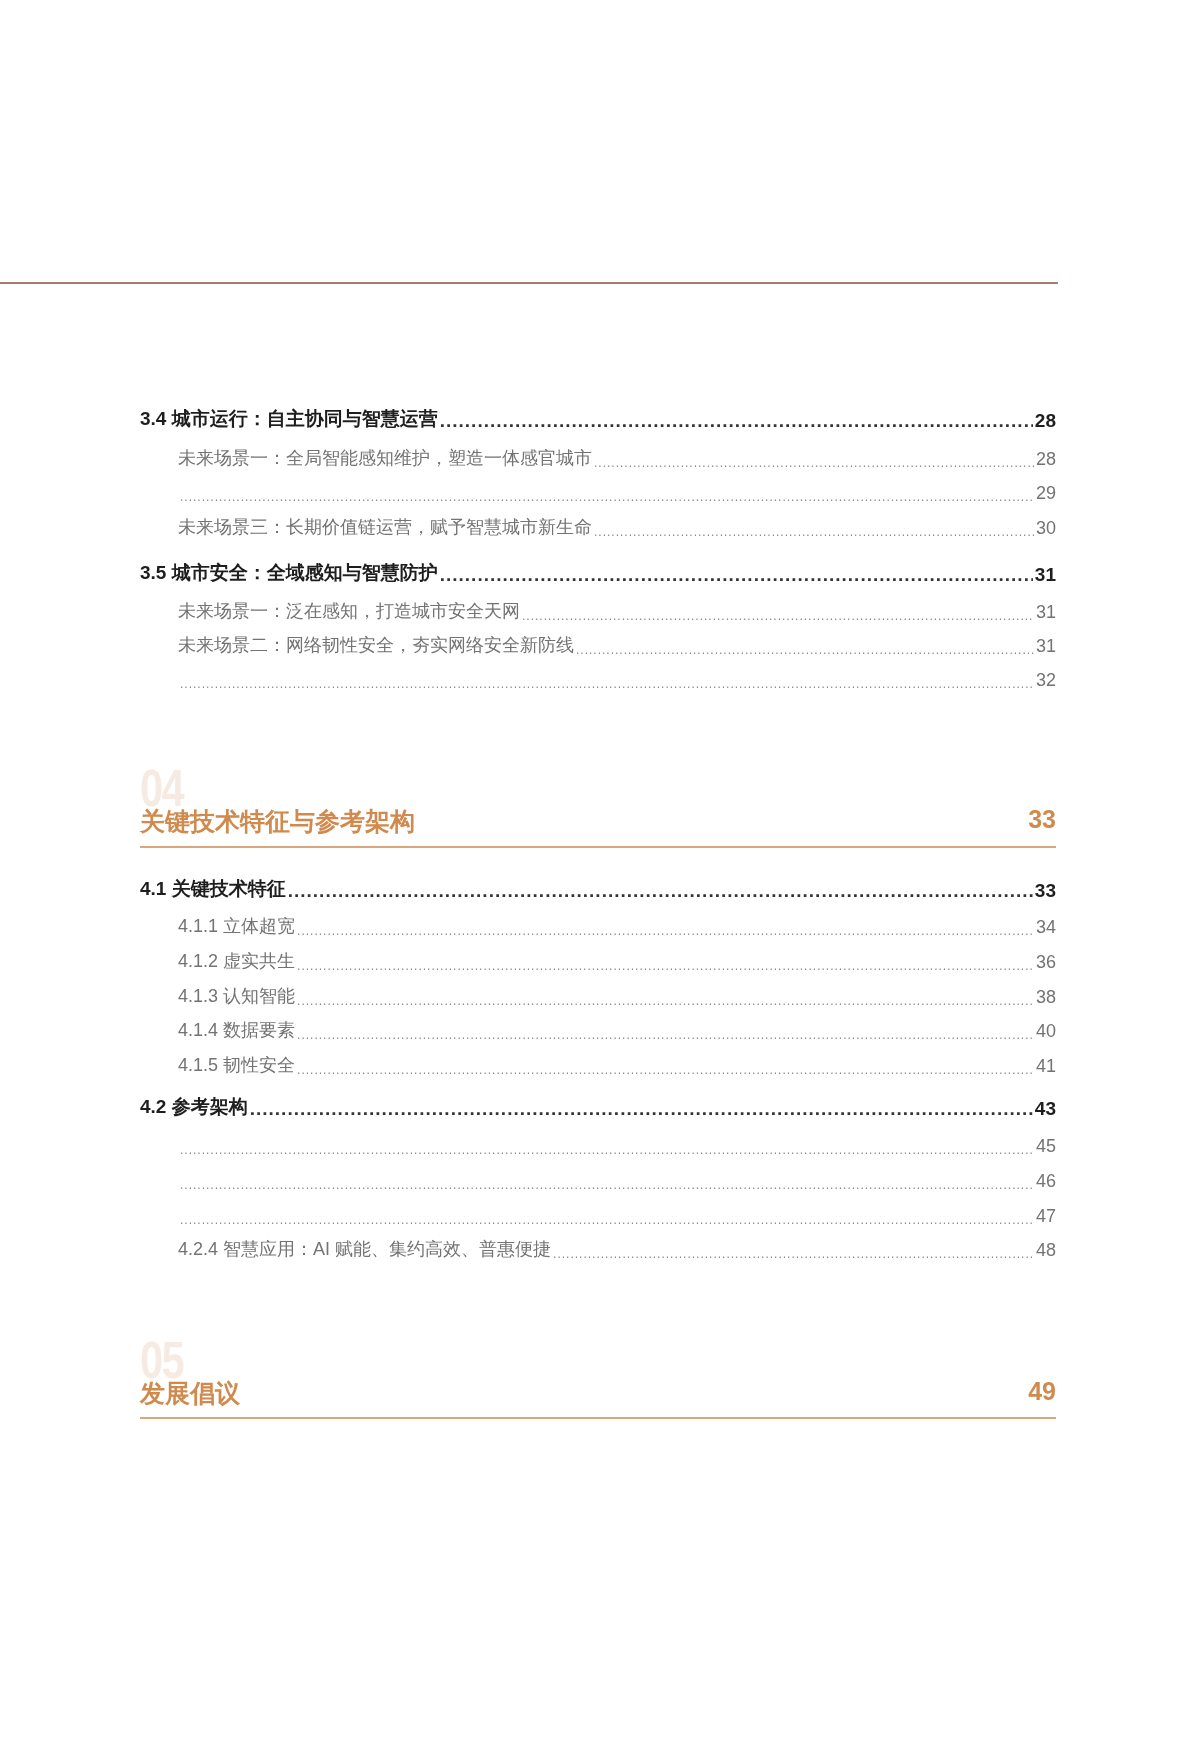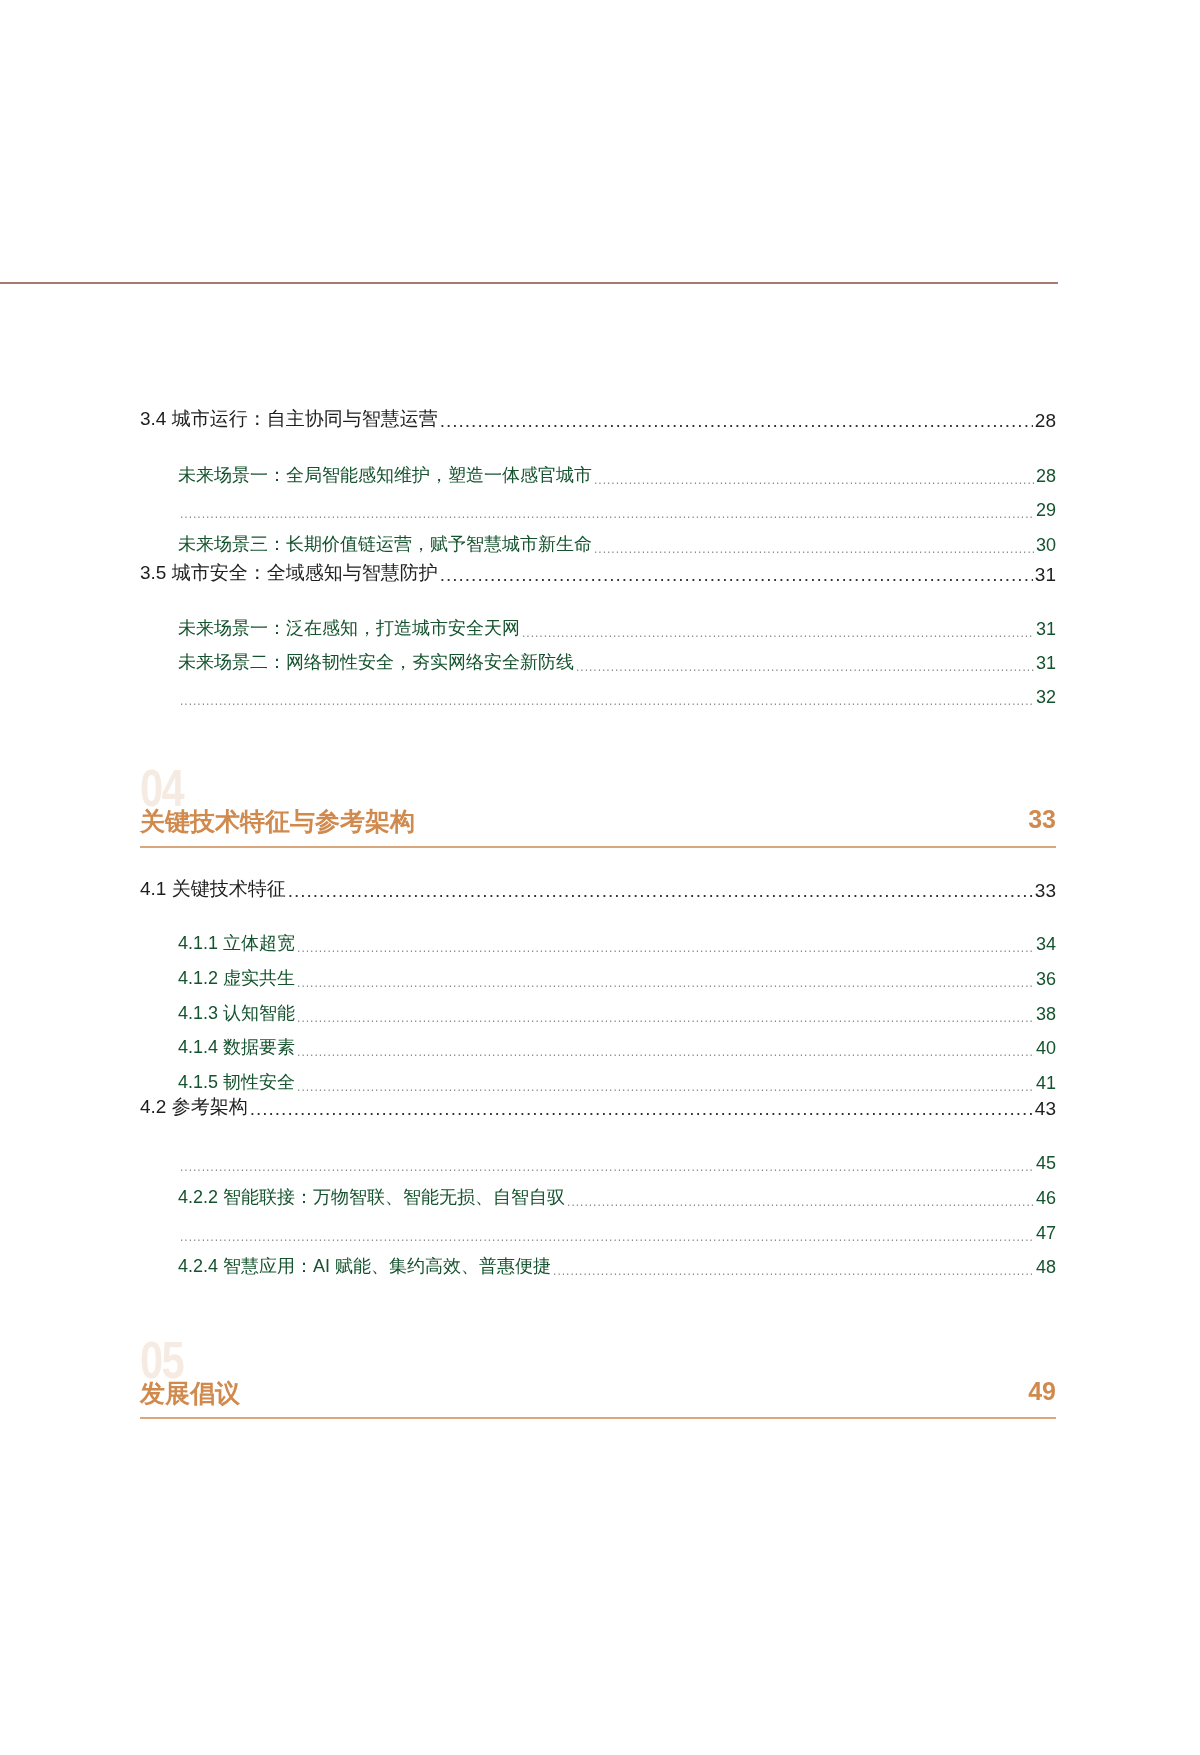--- a/index.html
+++ b/index.html
@@ -3,23 +3,23 @@
 <meta charset="utf-8">
 <style>
   html,body{margin:0;padding:0;background:#fff;}
   body{width:1200px;height:1755px;position:relative;overflow:hidden;font-family:"Liberation Sans","DejaVu Sans",sans-serif;}
   .topline{position:absolute;left:0;top:282px;width:1058px;height:2px;background:#a9786e;}
   .row{position:absolute;left:140px;width:916px;display:flex;align-items:flex-end;white-space:nowrap;}
   .row .lbl{flex:0 0 auto;}
   .row .dots{flex:1 1 auto;overflow:hidden;margin:0 2px;}
   .row .dots::before{content:"................................................................................................................................................................................................................................................................................................................................................................................................................................................................";letter-spacing:1px;}
   .row .pg{flex:0 0 auto;}
-  .l1{font-size:19px;font-weight:normal;color:#1e1e1e;height:26px;}
+  .l1{font-size:19px;font-weight:bold;color:#1e1e1e;height:26px;}
   .l1 .dots{color:#333;}
-  .l2{font-size:18px;color:#14532d;height:24px;padding-left:38px;width:878px;margin-top:17px;}
+  .l2{font-size:18px;color:#737373;height:24px;padding-left:38px;width:878px;}
   .l2 .dots{color:#888;font-size:12px;}
   .bignum{position:absolute;left:140px;font-family:"Liberation Sans",sans-serif;font-size:52px;font-weight:bold;color:#f6ebe2;letter-spacing:-2px;transform:scaleX(0.8);transform-origin:left;}
   .chtitle{position:absolute;left:140px;font-size:25px;font-weight:bold;color:#d08a4e;}
   .chpage{position:absolute;right:144px;font-size:25px;font-weight:bold;color:#d08a4e;}
   .chrule{position:absolute;left:140px;width:916px;height:2px;background:#d9a77e;}
 </style>
 </head>
 <body>
 
 <div class="topline"></div>
@@ -103,21 +103,20 @@
 <div class="row l1" style="top:1094px">
   <span class="lbl">4.2 参考架构</span>
     <span class="dots"></span>
     <span class="pg">43</span>
 </div>
 <div class="row l2" style="top:1133px">
     <span class="dots"></span>
     <span class="pg">45</span>
   </div>
 <div class="row l2" style="top:1168px">
-    <span class="lbl">4.2.2 智能联接：万物智联、智能无损、自智自驭</span>
     <span class="dots"></span>
     <span class="pg">46</span>
   </div>
 <div class="row l2" style="top:1203px">
     <span class="dots"></span>
     <span class="pg">47</span>
   </div>
 <div class="row l2" style="top:1237px">
     <span class="lbl">4.2.4 智慧应用：AI 赋能、集约高效、普惠便捷</span>
     <span class="dots"></span>

